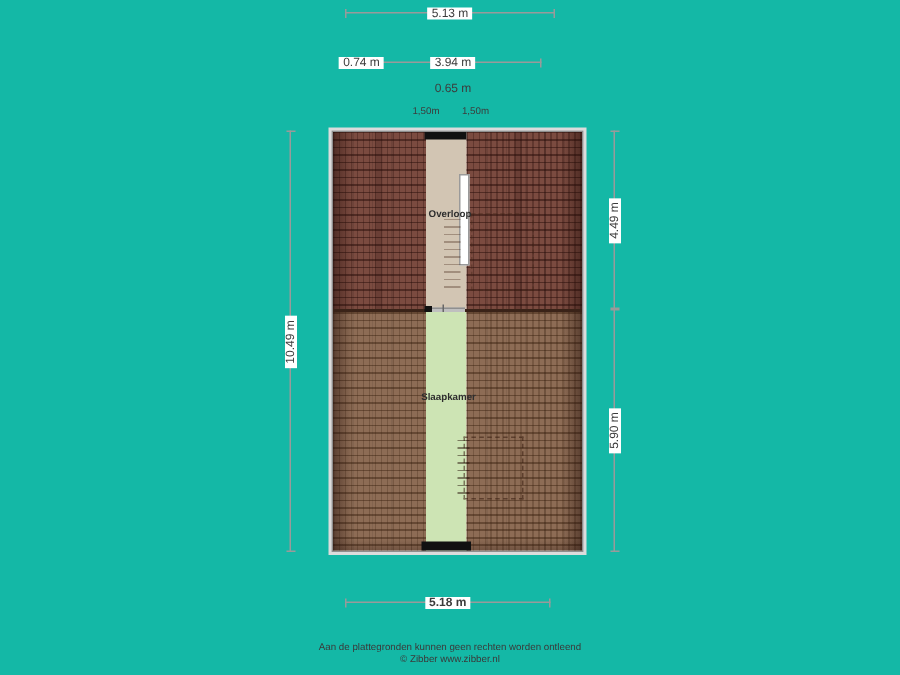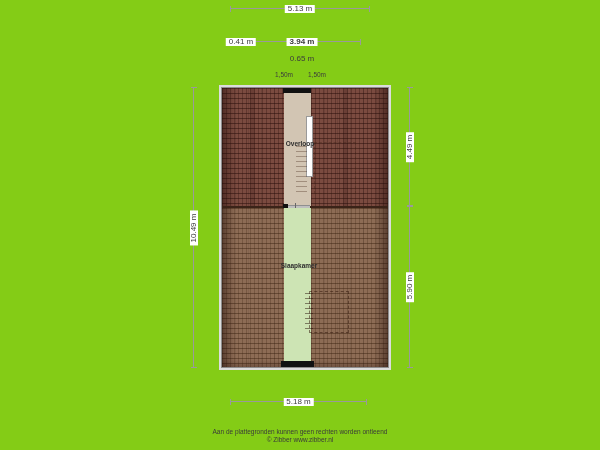--- a/index.html
+++ b/index.html
@@ -1,17 +1,17 @@
 <!DOCTYPE html>
 <html style="--roof-upper: #7b4b40; --roof-lower: #8d6c55; --hallway-floor: #d2c5b3; --bedroom-floor: #cde4b4; --window: #111111; --dimension-line: #9a9a9a;"><head>
 <meta charset="utf-8">
 <style>
   html,body{margin:0;padding:0;background:#ffffff;}
   .canvas{
-    position:relative;width:600px;height:450px;background:#84cc16;
+    position:relative;width:600px;height:450px;background:#14b8a6;
     font-family:"Liberation Sans", sans-serif;overflow:hidden;
   }
   
   .hdim{position:absolute;height:12px;}
   .hdim .line{position:absolute;left:0;right:0;top:5px;border-top:1px solid var(--dimension-line,#9a9a9a);}
   .hdim .tick{position:absolute;top:3px;width:1px;height:6px;background:var(--dimension-line,#9a9a9a);}
   .hdim .tick.l{left:0;} .hdim .tick.r{right:0;}
   .hdim .lbl{position:absolute;top:6px;transform:translate(-50%,-50%);background:#fff;padding:0 3px;
     font-size:8px;line-height:1;color:#3c3c3c;white-space:nowrap;}
   .vdim{position:absolute;width:11px;}
@@ -72,22 +72,22 @@
     <div class="line"></div>
     <div class="tick l"></div>
     <div class="tick r"></div>
     <span class="lbl" style="left:50%;">5.13 m</span>
   </div>
 
   <div class="hdim" style="left:228px;top:36px;width:133px;">
     <div class="line"></div>
     <div class="tick l"></div>
     <div class="tick r"></div>
-    <span class="lbl" style="left:13px;">0.41 m</span>
-    <span class="lbl" style="left:74px;font-weight:bold;">3.94 m</span>
+    <span class="lbl" style="left:13px;">0.74 m</span>
+    <span class="lbl" style="left:74px;">3.94 m</span>
   </div>
 
   <span class="midlbl" style="left:302px;top:55px;text-align:right;">0.65 m</span>
 
   <span class="tinylbl" style="left:284px;top:72px;">1,50m</span>
   <span class="tinylbl" style="left:317px;top:72px;">1,50m</span>
 
   <div class="plan">
 
     <div class="roof rooftile-dark" style="left:0;top:0;width:62px;height:118px;">
@@ -149,19 +149,19 @@
     <div class="line"></div>
     <div class="tick t"></div>
     <div class="tick b"></div>
     <span class="lbl">5.90 m</span>
   </div>
 
   <div class="hdim" style="left:230px;top:396px;width:137px;">
     <div class="line"></div>
     <div class="tick l"></div>
     <div class="tick r"></div>
-    <span class="lbl" style="left:50%;">5.18 m</span>
+    <span class="lbl" style="left:50%;font-weight:bold;">5.18 m</span>
   </div>
 
   <div class="footer-line" style="top:428px;">Aan de plattegronden kunnen geen rechten worden ontleend</div>
   <div class="footer-line" style="top:436px;">© Zibber www.zibber.nl</div>
 
 </div>
 
 </body></html>

